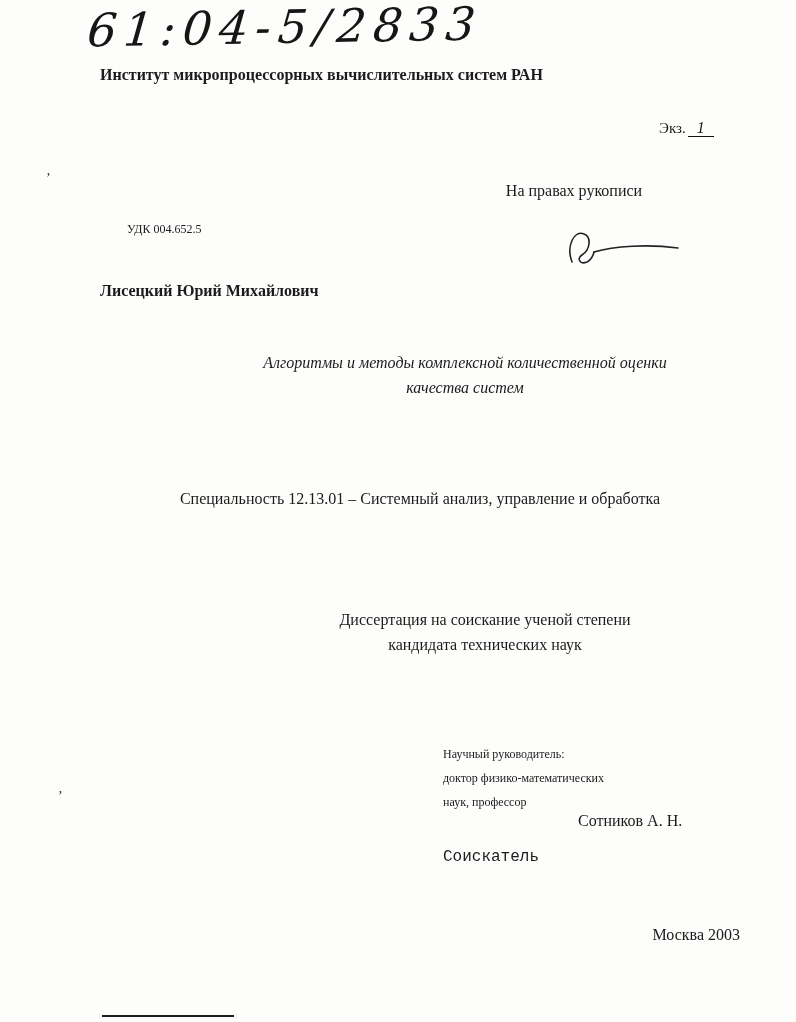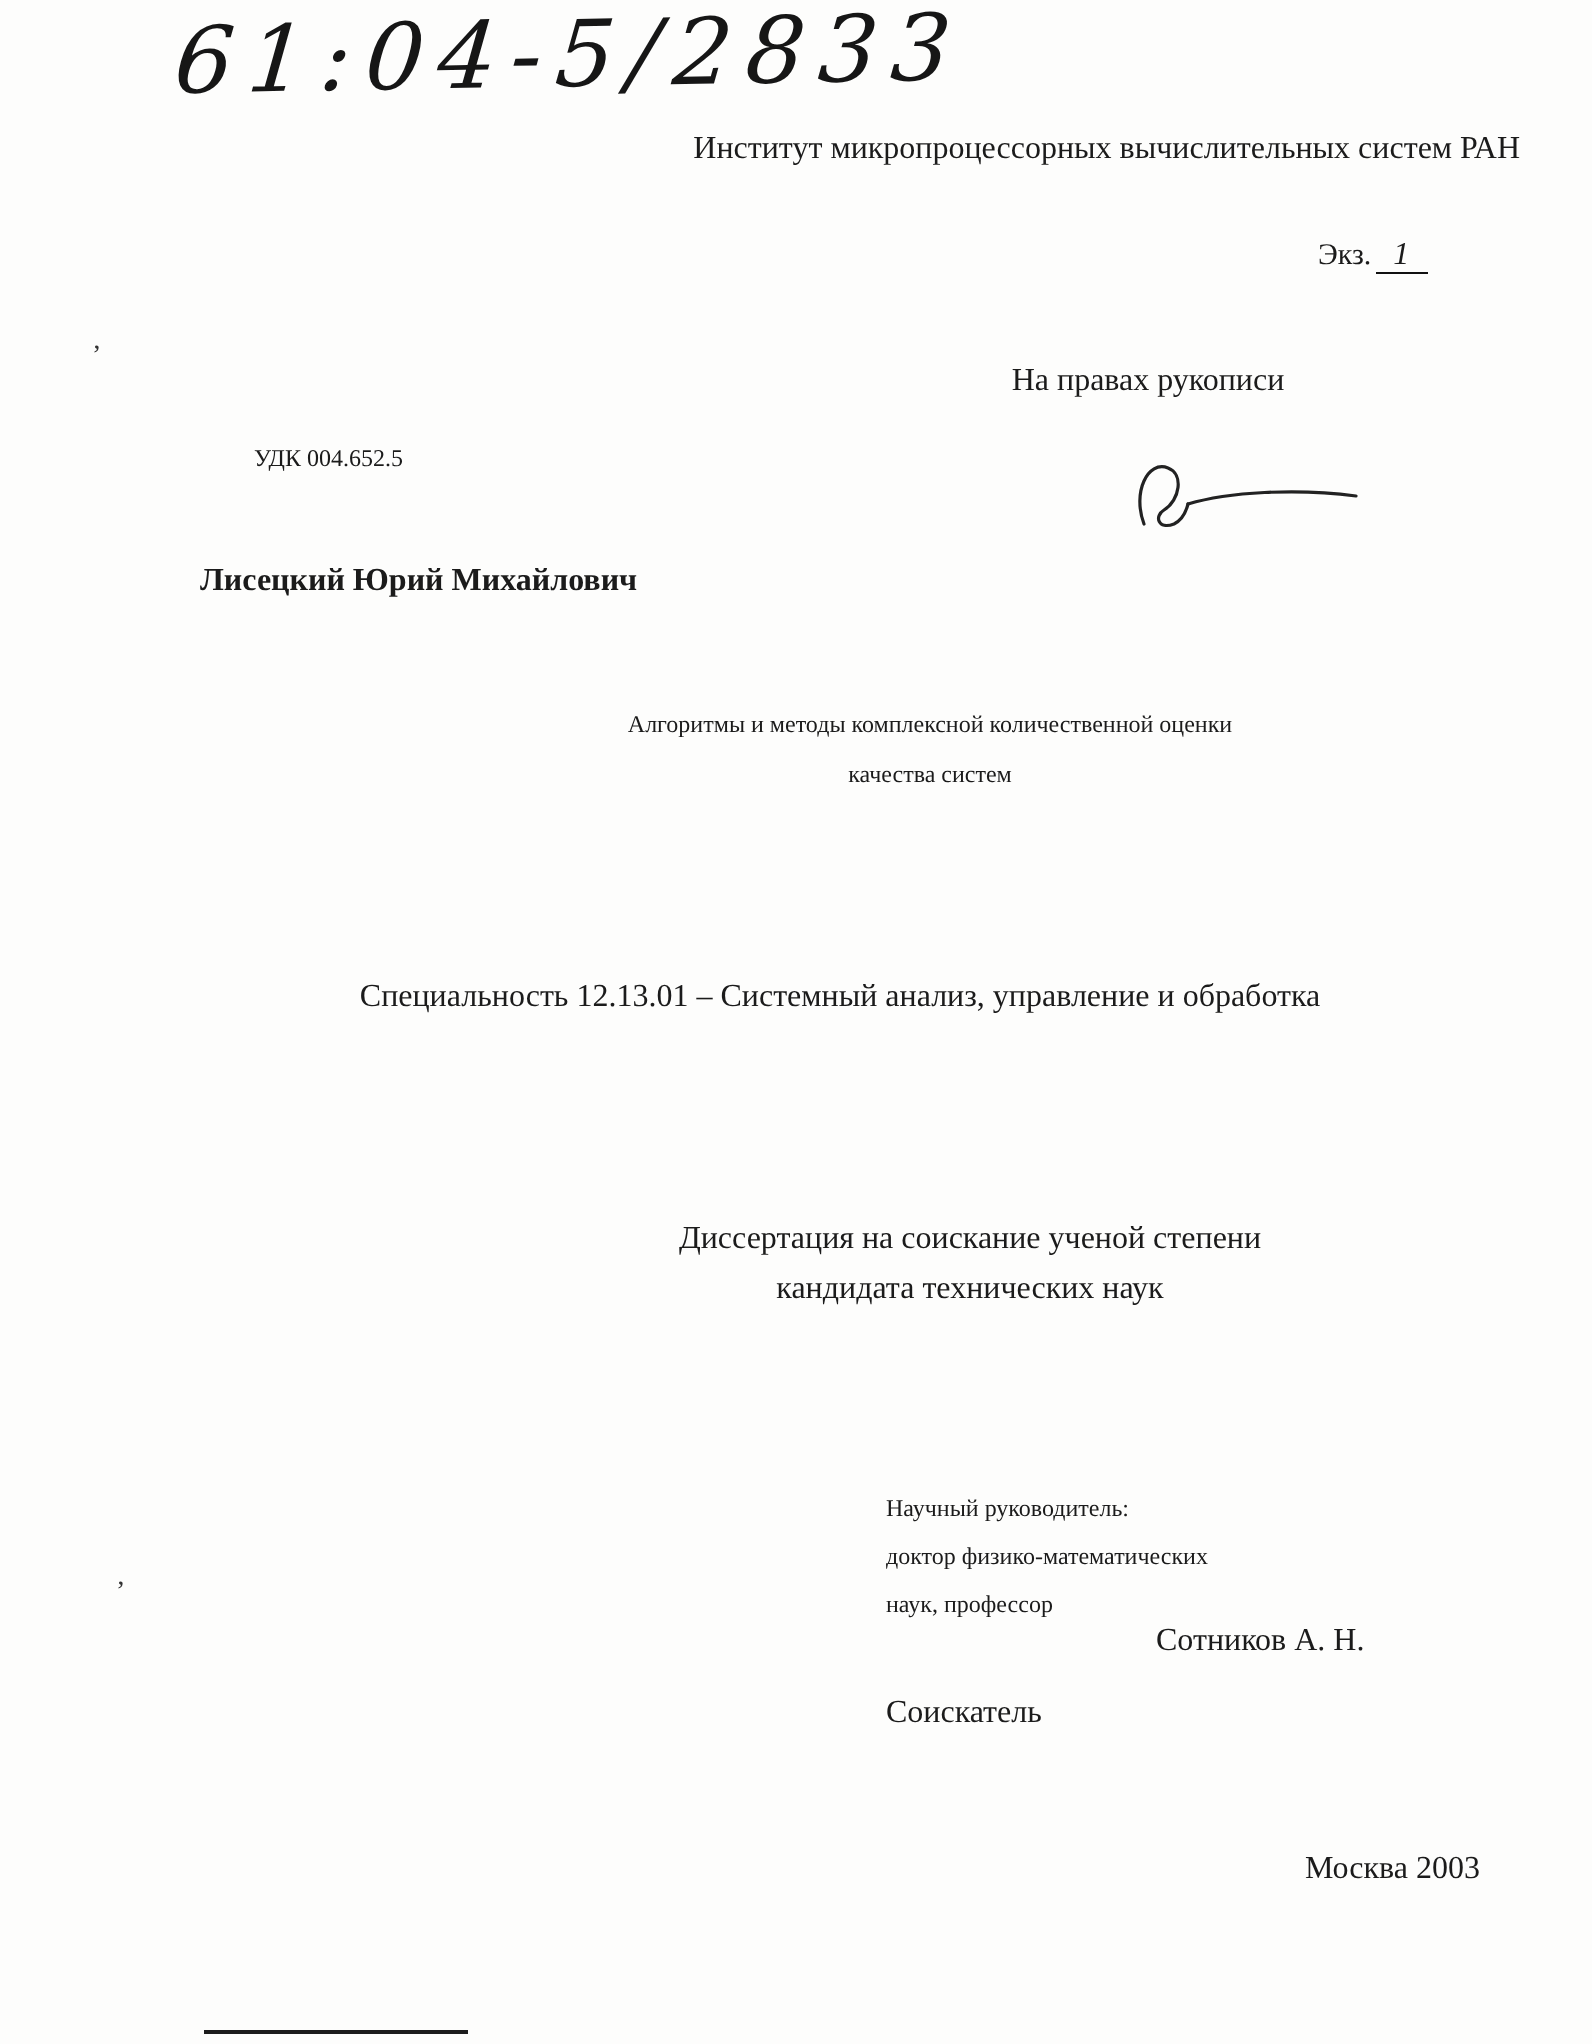--- a/index.html
+++ b/index.html
@@ -26,22 +26,22 @@
     letter-spacing: 7px;
     transform: skewX(-6deg) rotate(-1deg);
     color: #161616;
     white-space: nowrap;
   }
 
   .institution {
     top: 66px;
     left: 100px;
     width: 660px;
-    text-align: right;
-    font-weight: normal;
+    text-align: left;
+    font-weight: bold;
     font-size: 16px;
   }
 
   .copy-line {
     top: 120px;
     left: 659px;
     font-size: 15px;
     white-space: nowrap;
   }
   .copy-num {
@@ -83,22 +83,23 @@
     text-align: left;
     font-size: 16px;
     font-weight: 600;
   }
 
   .title-block {
     top: 350px;
     left: 140px;
     width: 650px;
     text-align: center;
-    font-size: 12px;
+    font-size: 16px;
     line-height: 25px;
+    font-style: italic;
   }
 
   .specialty-block {
     top: 486px;
     left: 90px;
     width: 660px;
     text-align: center;
     font-size: 16px;
     line-height: 25px;
   }
@@ -122,20 +123,21 @@
   .supervisor-name {
     top: 812px;
     left: 578px;
     font-size: 16px;
     white-space: nowrap;
   }
   .applicant {
     top: 848px;
     left: 443px;
     font-size: 16px;
+    font-family: Liberation Mono, monospace;
   }
 
   .city-year {
     top: 926px;
     left: 100px;
     width: 640px;
     text-align: right;
     font-size: 16px;
   }
 

